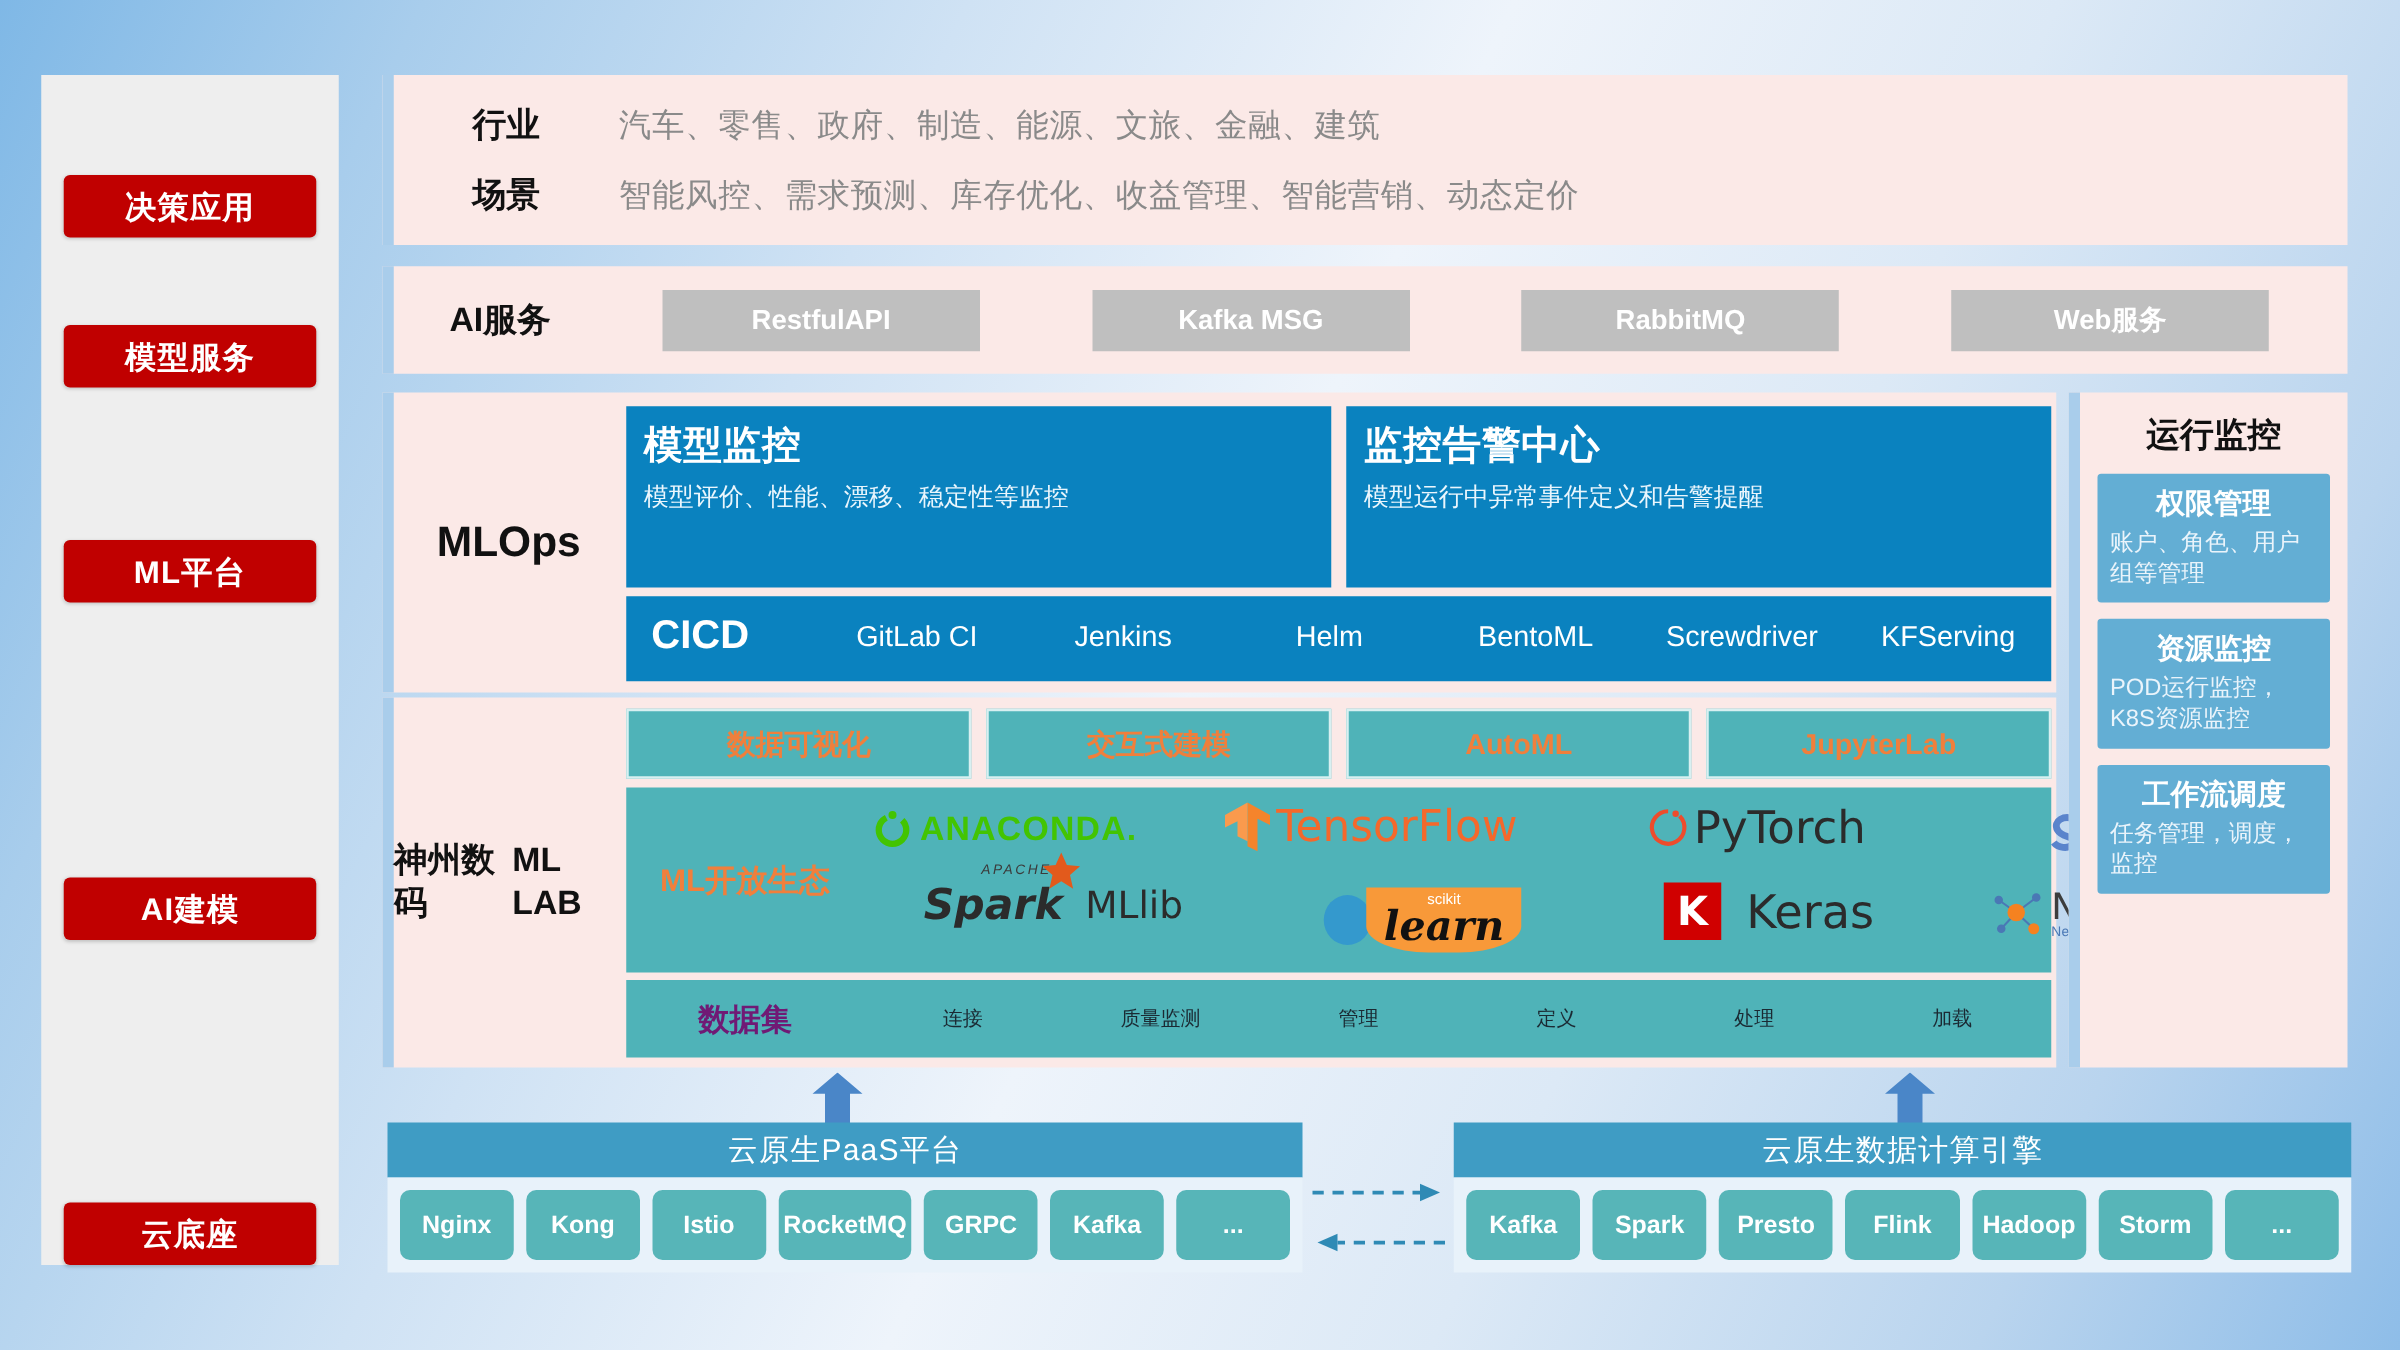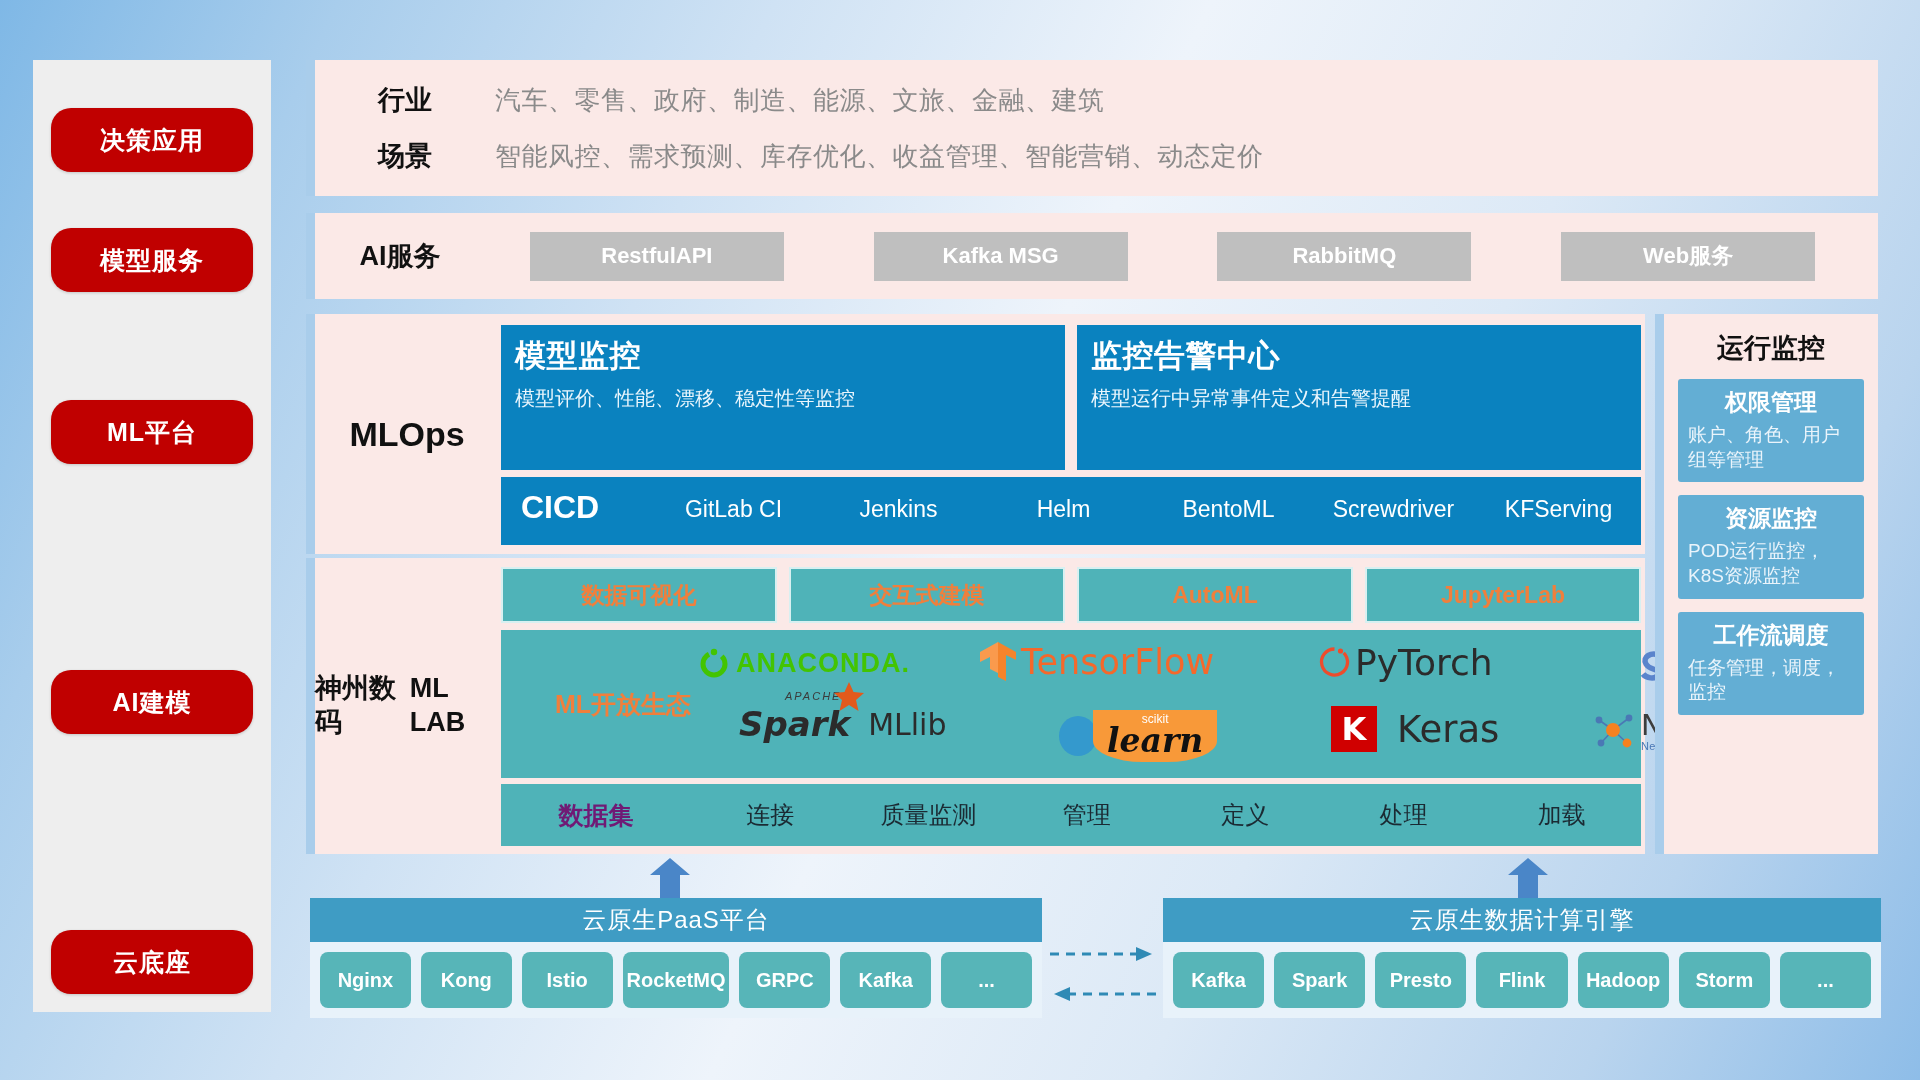--- a/index.html
+++ b/index.html
@@ -16,28 +16,29 @@
   
   #left-rail {
     position: absolute; left: 33px; top: 60px;
     width: 238px; height: 952px;
     background: #eeeeee;
     display: flex; flex-direction: column;
     align-items: center;
   }
   .rail-btn {
     position: absolute;
-    left: 18px; width: 202px; height: 64px;
+    left: 18px; width: 202px; height: 50px;
     background: #c00000;
-    border-radius: 20px;
+    border-radius: 5px;
     color: #ffffff;
     font-size: 25px; font-weight: bold;
     display: flex; align-items: center; justify-content: center;
     letter-spacing: 1px;
     box-shadow: 0 1px 3px rgba(0,0,0,.18);
+    margin-top: 32px;
   }
 
   
   .panel {
     position: absolute;
     background: #fbe9e7;
     border-left: 9px solid #a9cdeb;
   }
 
   
@@ -121,37 +122,37 @@
   .lab-tool {
     flex: 1; background: #4fb3b8; border: 2px solid #d8f0f1;
     color: #f07f3c; font-size: 23px; font-weight: bold;
     display: flex; align-items: center; justify-content: center;
   }
   #lab-eco {
     position: absolute; left: 186px; top: 72px; right: 4px; height: 148px;
     background: #4fb3b8; display: flex; align-items: center;
   }
   #eco-label {
-    width: 190px; flex: none; text-align: right;
+    width: 190px; flex: none; text-align: center;
     color: #f07f3c; font-size: 25px; font-weight: bold;
   }
   #eco-logos { flex: 1; height: 100%; position: relative; }
   .logo { position: absolute; display: flex; align-items: center; }
 
   #lab-data {
     position: absolute; left: 186px; top: 226px; right: 4px; height: 62px;
     background: #4fb3b8; display: flex; align-items: center;
   }
   #data-label {
     width: 190px; flex: none; text-align: center;
     color: #701a75; font-size: 25px; font-weight: bold;
   }
   .data-step {
     flex: 1; text-align: center; color: #1b2a33;
-    font-size: 24px;
+    font-size: 16px;
   }
 
   
   #panel-mon {
     position: absolute; left: 1655px; top: 314px; width: 223px; height: 540px;
     background: #fbe9e7; border-left: 9px solid #a9cdeb;
   }
   #mon-title {
     text-align: center; font-size: 27px; font-weight: bold; color: #111;
     padding-top: 16px;

